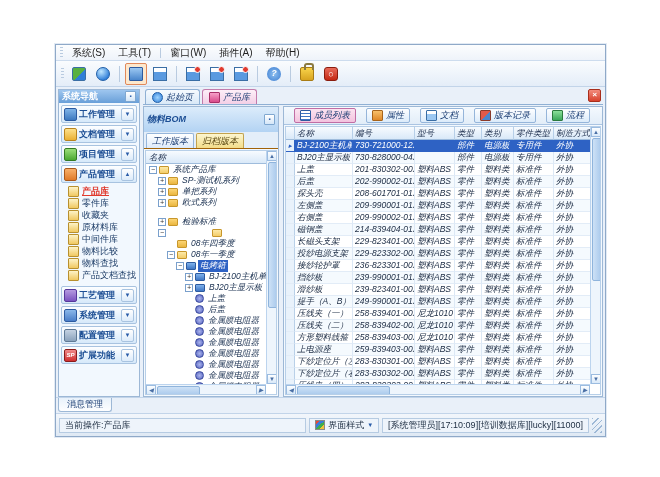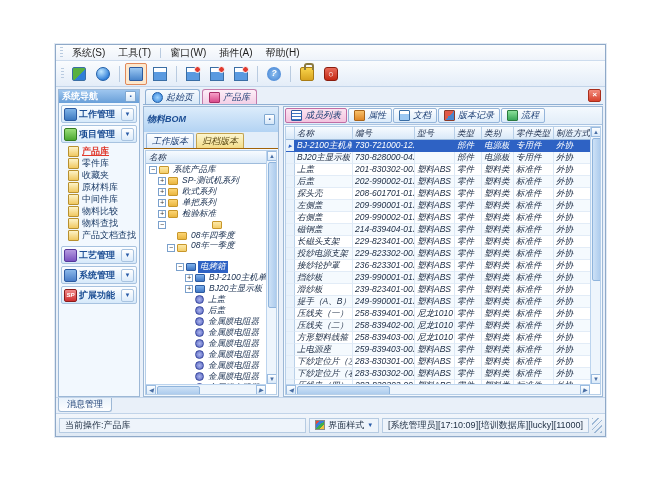--- a/index.html
+++ b/index.html
@@ -97,21 +97,21 @@
   .sb-h{left:0;right:10px;bottom:0;height:10px;border-top:1px solid #bcd4ee;display:flex;flex-direction:row;}
   .sb .arr{flex:0 0 10px;width:10px;height:10px;background:linear-gradient(#fdfeff,#d9e9f9);border:1px solid #9cbce0;
            color:#4a6fa5;font-size:6px;line-height:8px;text-align:center;box-sizing:border-box;}
   .thumb-v{width:8px;margin:1px;background:linear-gradient(90deg,#cde1f6,#a9c9ec);border:1px solid #8fb4dc;border-radius:2px;}
   .thumb-h{height:8px;margin:1px;background:linear-gradient(#cde1f6,#a9c9ec);border:1px solid #8fb4dc;border-radius:2px;}
   .sb .fill{flex:1;}
   
   .detail{flex:1;background:#f4f9fe;border:1px solid #9db8d6;display:flex;flex-direction:column;min-width:0;min-height:0;}
   .detail-tabs{height:17px;flex:0 0 17px;display:flex;align-items:center;background:linear-gradient(#f4f9fe,#e2edf8);border-bottom:1px solid #aac4e2;}
   .dtab{height:13px;padding:0 5px;display:flex;align-items:center;gap:3px;font-size:9px;border:1px solid #95b5da;border-radius:2px;
-        background:linear-gradient(#fdfeff,#dcebfa);color:#1c3e74;margin-left:1px;white-space:nowrap;}
+        background:linear-gradient(#fdfeff,#dcebfa);color:#1c3e74;margin-left:10px;white-space:nowrap;}
   .dtab.active{background:linear-gradient(#fbe3f1,#f3c3de);border-color:#c06da4;}
   .dt-ico{width:9px;height:9px;display:inline-block;border-radius:1px;}
   .di-list{background:repeating-linear-gradient(#fff 0 2px,#3f76c4 2px 3px);border:1px solid #2d5ba0;}
   .di-props{background:linear-gradient(#f8c06a,#e08828);border:1px solid #a8641a;}
   .di-doc{background:linear-gradient(#ffffff 0 3px,#9cc8f2 3px);border:1px solid #3a6ea5;}
   .di-versions{background:linear-gradient(135deg,#e05a4a 0 50%,#4a86cc 50%);border:1px solid #8a3a2a;}
   .di-flow{background:linear-gradient(#8adf9a,#3aa85a);border:1px solid #2a7a3e;}
   .table-wrap{flex:1;position:relative;margin:1px;border:1px solid #b7cfe8;background:#fff;overflow:hidden;min-height:0;}
   .thead,.tr{display:grid;grid-template-columns:9px 58px 62px 40px 27px 32px 40px 38px 18px;}
   .th{background:linear-gradient(#f7fbfe,#d9e9f8);border-right:1px solid #b7cfe8;border-bottom:1px solid #9fbcdc;
@@ -196,23 +196,33 @@
           <span>系统导航</span>
           <span class="pin">▪</span>
         </div>
         <div class="side-groups" id="side-groups">
             <div class="side-group">
               <i class="g-ico gi-work"></i>
               <span class="g-lbl">工作管理</span>
               <span class="g-chev">▼</span>
             </div>
             <div class="side-group">
+              <i class="g-ico gi-doc"></i>
+              <span class="g-lbl">文档管理</span>
+              <span class="g-chev">▼</span>
+            </div>
+            <div class="side-group">
               <i class="g-ico gi-project"></i>
               <span class="g-lbl">项目管理</span>
               <span class="g-chev">▼</span>
+            </div>
+            <div class="side-group">
+              <i class="g-ico gi-product"></i>
+              <span class="g-lbl">产品管理</span>
+              <span class="g-chev">▲</span>
             </div>
             <div class="side-sub">
               <div class="side-item selected">
                 <i class="s-ico"></i>
                 <span class="lbl">产品库</span>
               </div>
               <div class="side-item">
                 <i class="s-ico"></i>
                 <span class="lbl">零件库</span>
               </div>
@@ -242,20 +252,25 @@
               </div>
             </div>
             <div class="side-group">
               <i class="g-ico gi-craft"></i>
               <span class="g-lbl">工艺管理</span>
               <span class="g-chev">▼</span>
             </div>
             <div class="side-group">
               <i class="g-ico gi-system"></i>
               <span class="g-lbl">系统管理</span>
+              <span class="g-chev">▼</span>
+            </div>
+            <div class="side-group">
+              <i class="g-ico gi-config"></i>
+              <span class="g-lbl">配置管理</span>
               <span class="g-chev">▼</span>
             </div>
             <div class="side-group">
               <i class="g-ico gi-ext">SP</i>
               <span class="g-lbl">扩展功能</span>
               <span class="g-chev">▼</span>
             </div>
           </div>
       </div>
 
@@ -292,48 +307,48 @@
                     <span class="t-lbl">系统产品库</span>
                   </div>
                   <div class="tree-row" style="padding-left: 12px;">
                     <span class="exp">+</span>
                     <i class="t-ico ti-folder"></i>
                     <span class="t-lbl">SP-测试机系列</span>
                   </div>
                   <div class="tree-row" style="padding-left: 12px;">
                     <span class="exp">+</span>
                     <i class="t-ico ti-folder"></i>
-                    <span class="t-lbl">欧式系列</span>
+                    <span class="t-lbl">单把系列</span>
                   </div>
                   <div class="tree-row" style="padding-left: 12px;">
                     <span class="exp">+</span>
                     <i class="t-ico ti-folder"></i>
-                    <span class="t-lbl">单把系列</span>
-                  </div>
-                  <div class="tree-row" style="padding-left: 12px;">
+                    <span class="t-lbl">欧式系列</span>
+                  </div>
+                  <div class="tree-row" style="padding-left: 12px; margin-top: 8px;">
                     <span class="exp">+</span>
                     <i class="t-ico ti-folder"></i>
                     <span class="t-lbl">检验标准</span>
                   </div>
                   <div class="tree-row" style="padding-left: 12px; gap: 46px;">
                     <span class="exp">−</span>
                     <i class="t-ico ti-folder-open"></i>
                     <span class="t-lbl">美式系列</span>
                   </div>
                   <div class="tree-row" style="padding-left: 21px;">
                     <span class="exp-sp"></span>
                     <i class="t-ico ti-folder"></i>
                     <span class="t-lbl">08年四季度</span>
                   </div>
-                  <div class="tree-row" style="padding-left: 21px; align-items: flex-end;">
+                  <div class="tree-row" style="padding-left: 21px;">
                     <span class="exp">−</span>
                     <i class="t-ico ti-folder-open"></i>
                     <span class="t-lbl">08年一季度</span>
                   </div>
-                  <div class="tree-row selected" style="padding-left: 30px; margin-top: 9px;">
+                  <div class="tree-row selected" style="padding-left: 30px;">
                     <span class="exp">−</span>
                     <i class="t-ico ti-assembly"></i>
                     <span class="t-lbl">电烤箱</span>
                   </div>
                   <div class="tree-row" style="padding-left: 39px;">
                     <span class="exp">+</span>
                     <i class="t-ico ti-assembly"></i>
                     <span class="t-lbl">BJ-2100主机单点</span>
                   </div>
                   <div class="tree-row" style="padding-left: 39px;">

